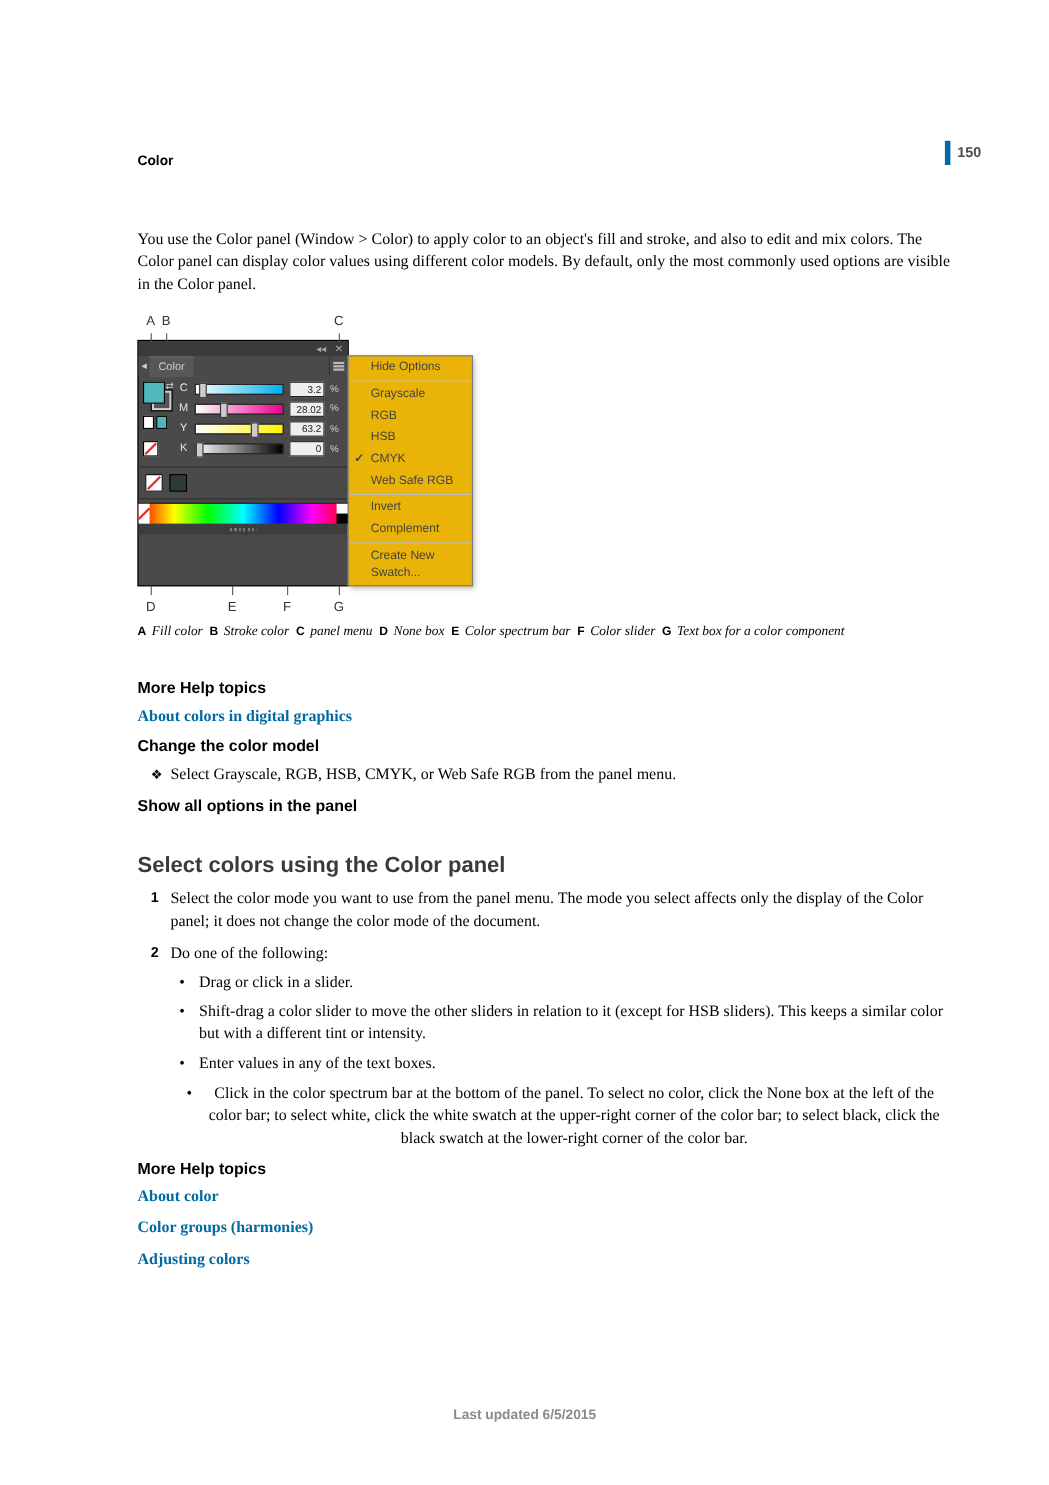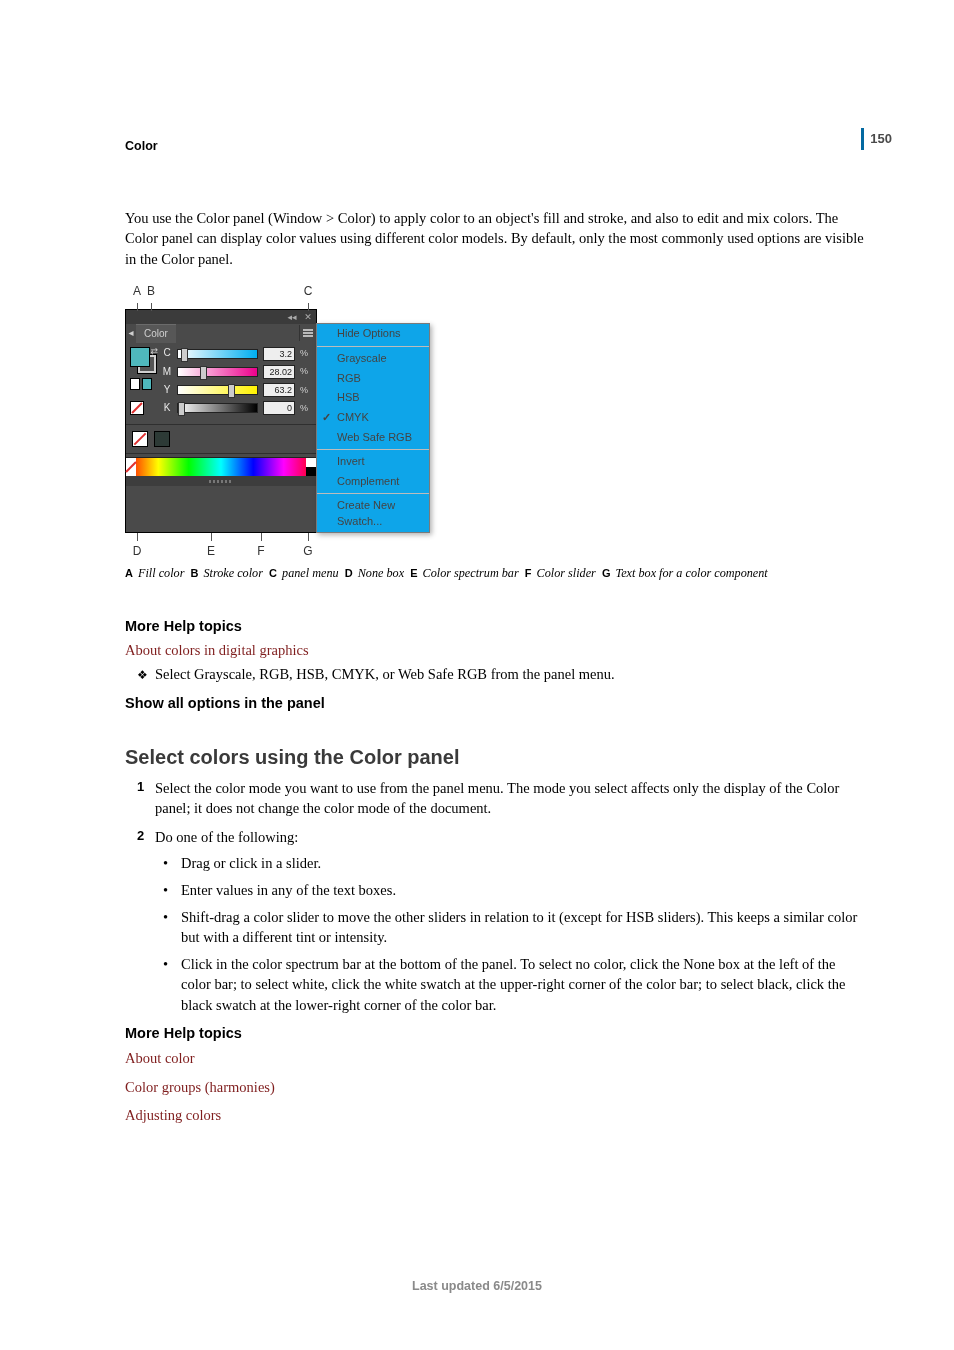--- a/index.html
+++ b/index.html
@@ -18,21 +18,21 @@
     position:relative;
   }
   .page-num{
     position:absolute;
     top:128px;
     right:62px;
     font-family:"Myriad Pro","Helvetica Neue",Arial,sans-serif;
     font-weight:700;
     font-size:13px;
     color:#4a4a4a;
-    border-left:3px solid #0369a1;
+    border-left:5px solid #0369a1;
     padding:2px 0 2px 6px;
   }
   .section-label{
     font-family:"Myriad Pro","Helvetica Neue",Arial,sans-serif;
     font-weight:700;
     font-size:12.5px;
     margin-top:10px;
     margin-bottom:52px;
   }
   h2.sec{
@@ -42,21 +42,21 @@
     color:#3a3a3a;
     margin:0 0 6px 0;
   }
   p{margin:16px 0 4px 0;max-width:740px;}
   .sub-h{
     font-family:"Myriad Pro","Helvetica Neue",Arial,sans-serif;
     font-weight:700;
     font-size:14.5px;
     margin:8px 0 4px 0;
   }
-  a.link{color:#7f1d1d;text-decoration:none;display:inline-block;}
+  a.link{color:#0369a1;text-decoration:none;display:inline-block;font-weight:bold;}
   .link-list a.link{display:block;margin-bottom:8px;}
   .caption{font-style:italic;font-size:12.2px;margin-top:4px;max-width:740px;}
   .caption b{font-family:"Myriad Pro","Helvetica Neue",Arial,sans-serif;font-style:normal;font-weight:700;font-size:11px;margin-right:2px;}
   .bul{display:flex;margin:3px 0 3px 12px;max-width:726px;}
   .bul .marker{width:18px;flex:0 0 18px;}
   .bul .marker.diamond::before{content:"\2756";font-size:12px;}
   .bul .marker.num{font-family:"Myriad Pro","Helvetica Neue",Arial,sans-serif;font-weight:700;font-size:13px;}
   .sub-bul{display:flex;margin:3px 0 3px 38px;max-width:700px;}
   .sub-bul .dot{width:18px;flex:0 0 18px;}
   .sub-bul .dot::before{content:"\2022";}
@@ -119,21 +119,21 @@
     #ff0000 0%,#ffff00 17%,#00ff00 33%,#00ffff 50%,#0000ff 67%,#ff00ff 83%,#ff0000 100%);
     position:relative;border-top:1px solid #222;}
   .spectrum .wb{position:absolute;right:0;top:0;bottom:0;width:10px;display:flex;flex-direction:column;}
   .spectrum .wb span:first-child{flex:1;background:#fff;}
   .spectrum .wb span:last-child{flex:1;background:#000;}
   .spectrum .nb{position:absolute;left:0;top:0;bottom:0;width:10px;background:#fff;}
   .spectrum .nb::after{content:"";position:absolute;left:-2px;top:8px;width:14px;height:2px;background:#e03030;transform:rotate(-45deg);}
   .grip{height:10px;background:#3d3d3d;display:flex;align-items:center;justify-content:center;}
   .grip span{display:block;width:24px;height:3px;background:repeating-linear-gradient(90deg,#777 0 2px,transparent 2px 4px);}
   .flyout{
-    width:112px;background:#0ea5e9;border:1px solid #7a7a7a;
+    width:112px;background:#eab308;border:1px solid #7a7a7a;
     font-family:Arial,sans-serif;font-size:11px;color:#444;
     align-self:flex-start;margin-top:14px;margin-left:-1px;
     box-shadow:2px 2px 5px rgba(0,0,0,.3);
   }
   .fly-item{padding:2px 8px 2px 20px;position:relative;}
   .fly-item.ck::before{content:"\2713";position:absolute;left:5px;top:2px;font-weight:bold;}
   .fly-sep{height:1px;background:#bcbcbc;margin:2px 0;}
 </style>
 </head>
 <body>
@@ -261,20 +261,21 @@
     <b>C</b> <span>panel menu</span>&nbsp;
     <b>D</b> <span>None box</span>&nbsp;
     <b>E</b> <span>Color spectrum bar</span>&nbsp;
     <b>F</b> <span>Color slider</span>&nbsp;
     <b>G</b> <span>Text box for a color component</span>
   </div>
 
   <div class="sub-h" style="margin-top:34px;">More Help topics</div>
   <a class="link" href="#">About colors in digital graphics</a>
 
+  <div class="sub-h">Change the color model</div>
   <div class="bul">
       <span class="marker diamond"></span>
       <span>Select Grayscale, RGB, HSB, CMYK, or Web Safe RGB from the panel menu.</span>
     </div>
 
   <div class="sub-h">Show all options in the panel</div>
 
   <h2 class="sec" style="margin-top:30px;">Select colors using the Color panel</h2>
   <div class="bul">
       <span class="marker num">1</span>
@@ -283,27 +284,27 @@
   <div class="bul" style="margin-top:8px;">
       <span class="marker num">2</span>
       <span>Do one of the following:</span>
     </div>
   <div class="sub-bul" style="margin-top:6px;">
       <span class="dot"></span>
       <span>Drag or click in a slider.</span>
     </div>
   <div class="sub-bul" style="margin-top:6px;">
       <span class="dot"></span>
-      <span>Enter values in any of the text boxes.</span>
+      <span>Shift-drag a color slider to move the other sliders in relation to it (except for HSB sliders). This keeps a similar color but with a different tint or intensity.</span>
     </div>
   <div class="sub-bul" style="margin-top:6px;">
       <span class="dot"></span>
-      <span>Shift-drag a color slider to move the other sliders in relation to it (except for HSB sliders). This keeps a similar color but with a different tint or intensity.</span>
-    </div>
-  <div class="sub-bul" style="margin-top:6px;">
+      <span>Enter values in any of the text boxes.</span>
+    </div>
+  <div class="sub-bul" style="margin-top:6px;text-align:center;">
       <span class="dot"></span>
       <span>Click in the color spectrum bar at the bottom of the panel. To select no color, click the None box at the left of the color bar; to select white, click the white swatch at the upper-right corner of the color bar; to select black, click the black swatch at the lower-right corner of the color bar.</span>
     </div>
 
   <div class="sub-h">More Help topics</div>
   <div class="link-list">
     <a class="link" href="#">About color</a>
     <a class="link" href="#">Color groups (harmonies)</a>
     <a class="link" href="#">Adjusting colors</a>
   </div>

